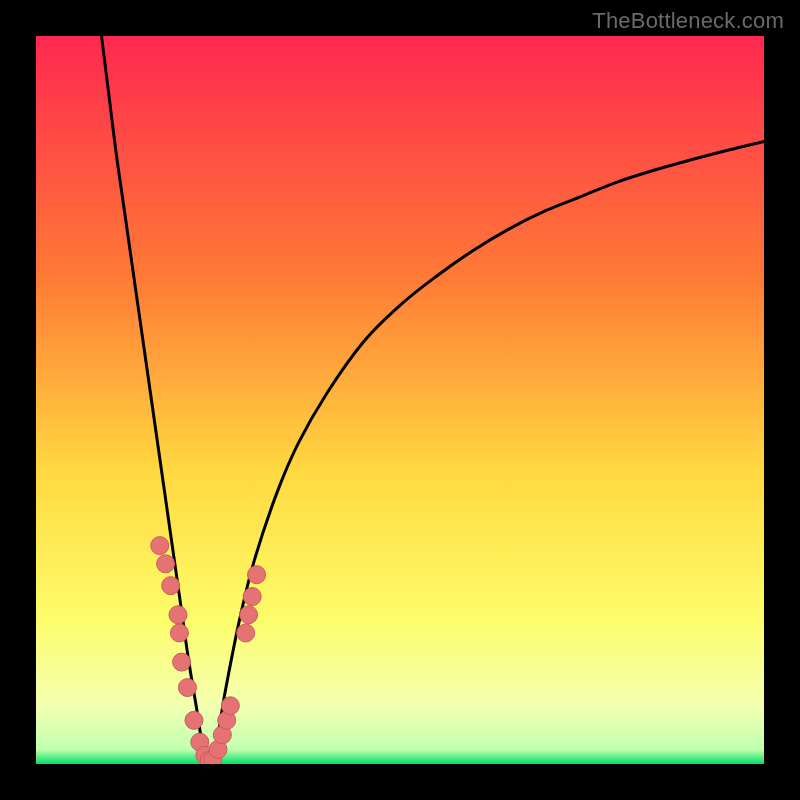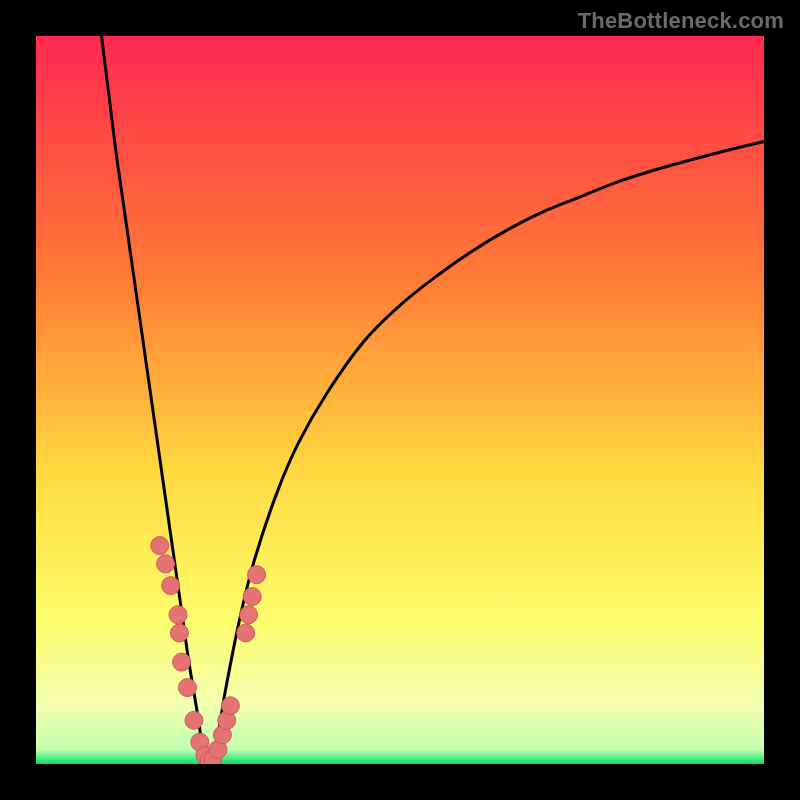--- a/index.html
+++ b/index.html
@@ -25,21 +25,21 @@
     width: 728px;
     height: 728px;
     overflow: hidden;
   }
   .watermark {
     position: absolute;
     top: 8px;
     right: 16px;
     font-family: Arial, Helvetica, sans-serif;
     font-size: 22px;
-    font-weight: 700;
+    font-weight: 400;
     color: #6a6a6a;
     letter-spacing: 0.2px;
   }
   svg {
     display: block;
   }
 </style>
 </head>
 <body>
 

